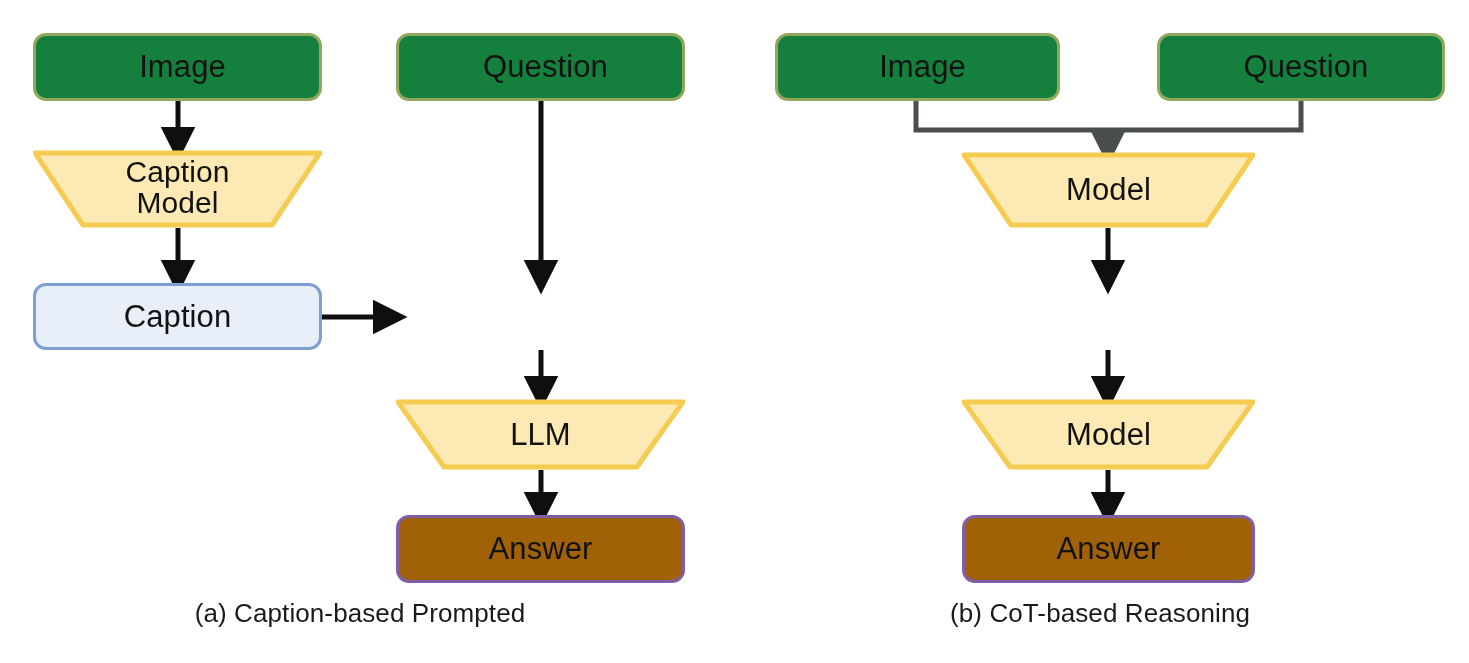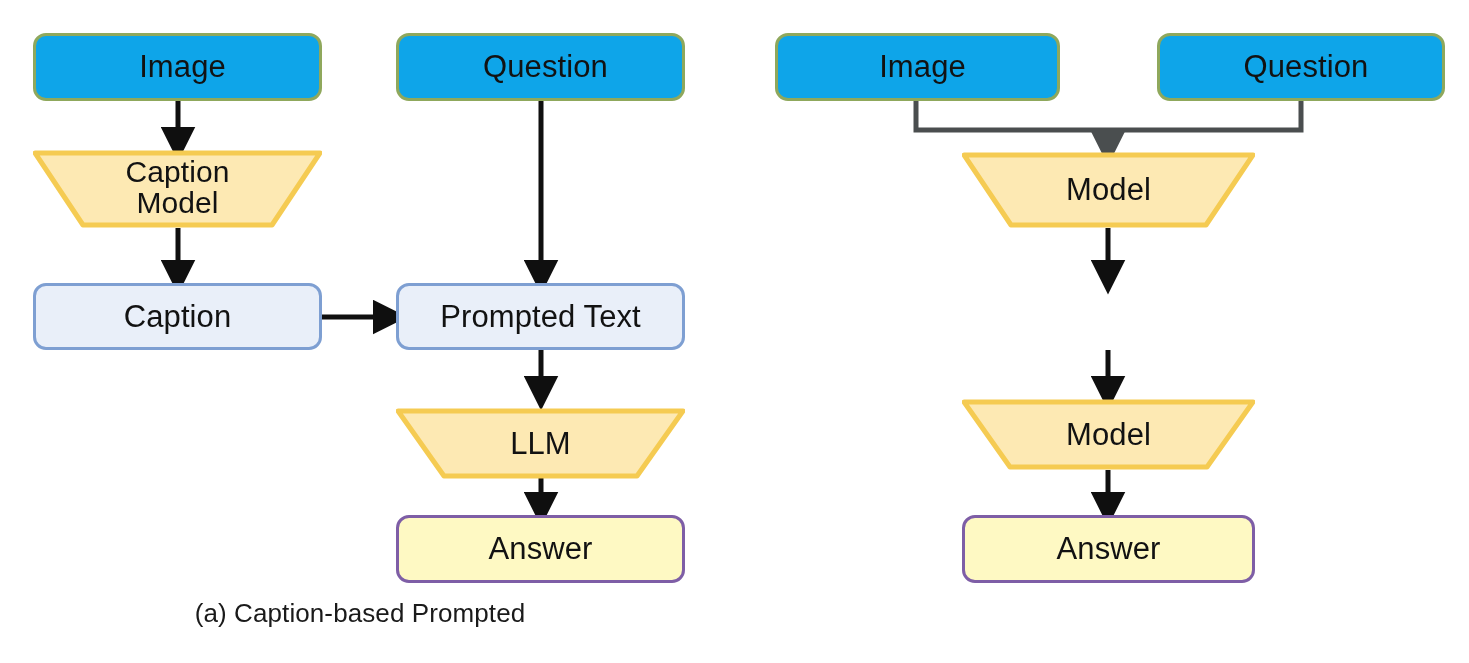--- a/index.html
+++ b/index.html
@@ -39,30 +39,30 @@
     letter-spacing: 0.1px;
     user-select: none;
   }
   
   .node.rect {
     border-radius: 13px;
     border-style: solid;
     border-width: 3px;
   }
   .node.green {
-    background: #0ea5e9;
+    background: #15803d;
     border-color: #8fa85c;
     padding-left: 10px;
   }
   .node.blue {
     background: #e9eff9;
     border-color: #7e9fd2;
   }
   .node.purple {
-    background: #fef9c3;
+    background: #a16207;
     border-color: #7e5ea6;
   }
   
   .node.trap {
     background: transparent;
     border: none;
   }
   .trap-shape {
     position: absolute;
     left: 0; top: 0;
@@ -134,25 +134,22 @@
       <polygon points="2,3 287,3 239,75 50,75" fill="#fde9b3" stroke="#f5cb52" stroke-width="5" stroke-linejoin="round"></polygon>
     </svg>
     <span class="trap-label" style="white-space:pre-line; font-size:30px; line-height:1.02; padding-bottom:2px;">Caption
 Model</span>
   </div>
 
   <div class="node rect blue" style="left:33px; top:283px; width:289px; height:67px;">
     <span>Caption</span>
   </div>
 
-  <div class="node rect blue" style="left:396px; top:283px; width:289px; height:67px;">
-    <span>Prompted Text</span>
-  </div>
 
-  <div class="node trap" style="left:396px; top:399px; width:289px; height:71px;margin-top:9px;">
+  <div class="node trap" style="left:396px; top:399px; width:289px; height:71px;">
     <svg class="trap-shape" viewBox="0 0 289 71" preserveAspectRatio="none">
       <polygon points="2,3 287,3 241,68 48,68" fill="#fde9b3" stroke="#f5cb52" stroke-width="5" stroke-linejoin="round"></polygon>
     </svg>
     <span class="trap-label">LLM</span>
   </div>
 
   <div class="node rect purple" style="left:396px; top:515px; width:289px; height:68px;">
     <span>Answer</span>
   </div>
 
@@ -178,14 +175,15 @@
     </svg>
     <span class="trap-label">Model</span>
   </div>
 
   <div class="node rect purple" style="left:962px; top:515px; width:293px; height:68px;">
     <span>Answer</span>
   </div>
 
   <div class="caption" style="left:130px; top:598px; width:460px;">(a) Caption-based Prompted</div>
 
+  <div class="caption" style="left:880px; top:598px; width:440px;">(b) CoT-based Reasoning</div>
 
 </div>
 
 </body></html>

